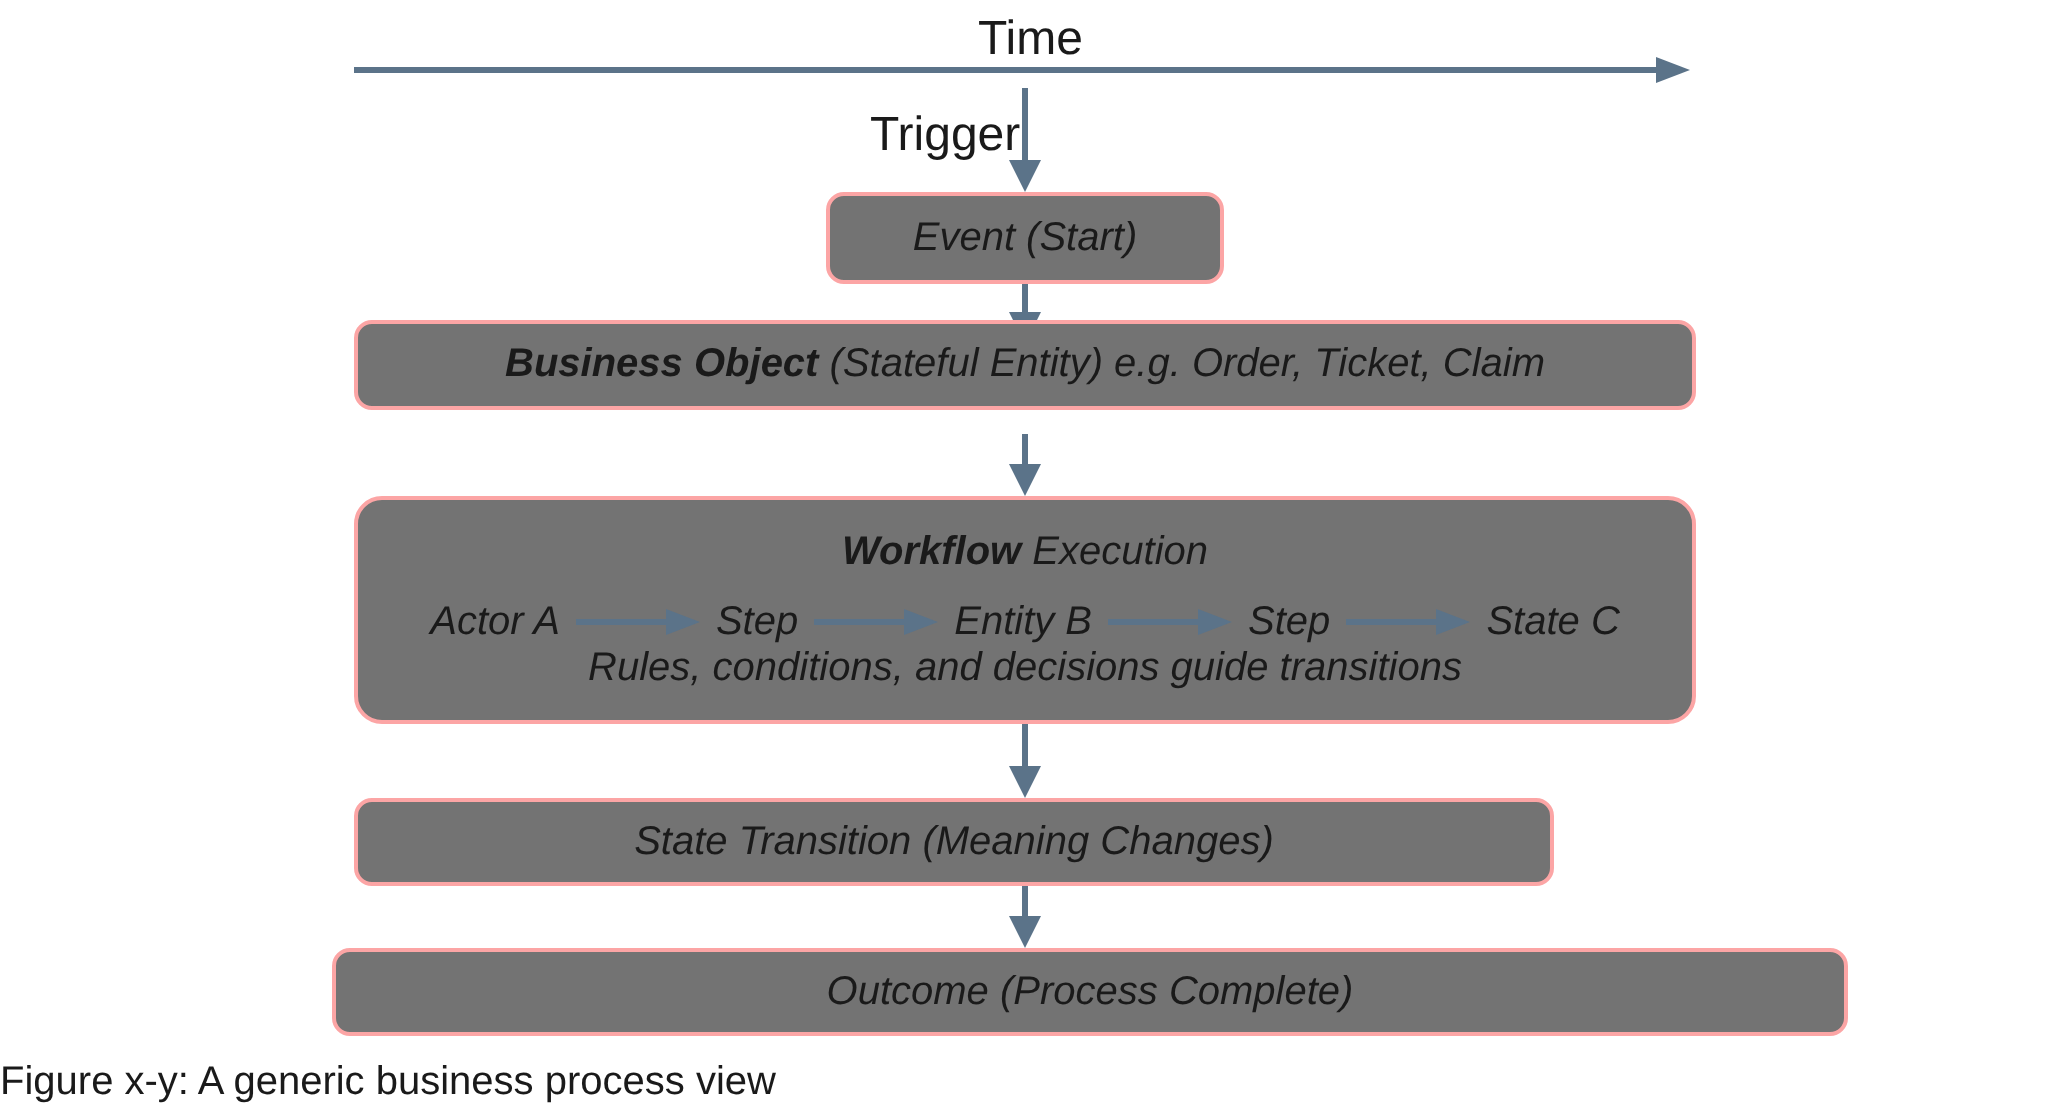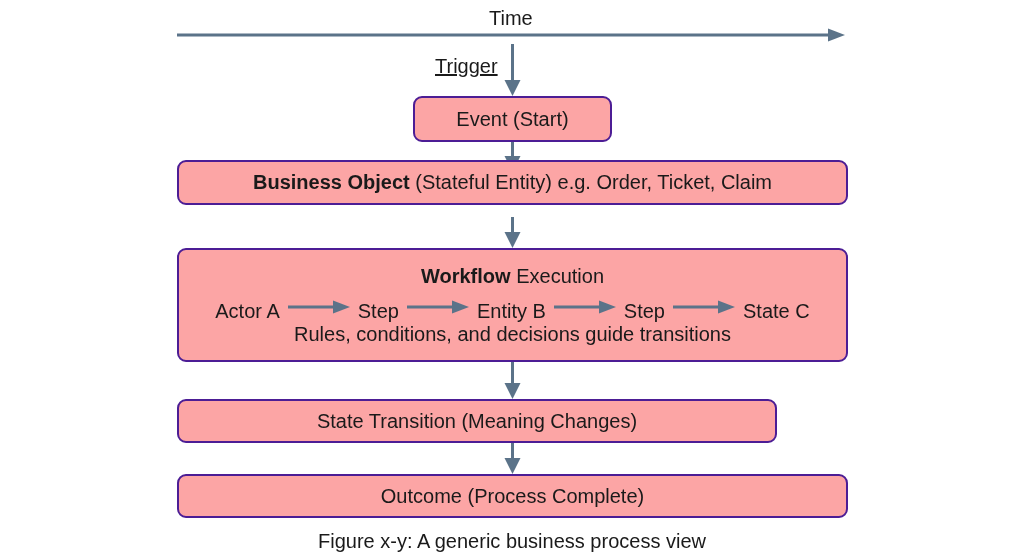--- a/index.html
+++ b/index.html
@@ -17,40 +17,41 @@
   #diagram {
     position: relative;
     width: 1024px;
     height: 559px;
   }
 
   
   .box {
     position: absolute;
     box-sizing: border-box;
-    border: 2px solid #4c1d95;
+    border: 2px solid #fca5a5;
     border-radius: 9px;
-    background: #fca5a5;
+    background: #737373;
     display: flex;
     flex-direction: column;
     align-items: center;
     justify-content: center;
     text-align: center;
+    font-style: italic;
   }
   .box-text {
     font-size: 20px;
     line-height: 1.25;
     white-space: nowrap;
   }
   .bold { font-weight: bold; }
 
   
   .label {
     position: absolute;
-    font-size: 20px;
+    font-size: 24px;
     white-space: nowrap;
     line-height: 1;
   }
 
   
   #time-axis {
     position: absolute;
     left: 177px;
     top: 28px;
     width: 668px;
@@ -60,20 +61,21 @@
   
   .connector {
     position: absolute;
     left: 504px;
     width: 17px;
   }
 
   
   .chain {
     display: flex;
+    align-items: center;
     justify-content: center;
     gap: 8px;
     margin-top: 12px;
   }
   .chain-node {
     font-size: 20px;
     white-space: nowrap;
   }
   .chain-arrow {
     display: block;
@@ -86,37 +88,37 @@
     font-size: 20px;
     white-space: nowrap;
   }
 
   
   #caption {
     position: absolute;
     left: 0;
     top: 530px;
     width: 1024px;
-    text-align: center;
+    text-align: left;
     font-size: 20px;
   }
 </style>
 </head>
 <body>
 
 <div id="diagram">
 
   <div class="label" id="time-label" style="left:489px; top:8px;">Time</div>
 
   <svg id="time-axis" viewBox="0 0 668 14">
     <line x1="0" y1="7" x2="653" y2="7" stroke="#5b7389" stroke-width="3"></line>
     <polygon points="651,0.5 668,7 651,13.5" fill="#5b7389"></polygon>
   </svg>
 
-  <div class="label" id="trigger-label" style="left:435px; top:56px;text-decoration:underline;">Trigger</div>
+  <div class="label" id="trigger-label" style="left:435px; top:56px;">Trigger</div>
 
   <svg class="connector" style="top:44px; height:52px;" viewBox="0 0 17 52">
     <line x1="8.5" y1="0" x2="8.5" y2="38" stroke="#5b7389" stroke-width="3"></line>
     <polygon points="0.5,36 16.5,36 8.5,52" fill="#5b7389"></polygon>
   </svg>
 
   <div class="box" id="box-event" style="left:413px; top:96px; width:199px; height:46px;">
     <div class="box-text">Event (Start)</div>
   </div>
 
@@ -129,21 +131,21 @@
     <div class="box-text">
       <span class="bold">Business Object</span><span> (Stateful Entity) e.g. Order, Ticket, Claim</span>
     </div>
   </div>
 
   <svg class="connector" style="top:217px; height:31px;" viewBox="0 0 17 31">
     <line x1="8.5" y1="0" x2="8.5" y2="17" stroke="#5b7389" stroke-width="3"></line>
     <polygon points="0.5,15 16.5,15 8.5,31" fill="#5b7389"></polygon>
   </svg>
 
-  <div class="box" id="box-workflow" style="left:177px; top:248px; width:671px; height:114px;">
+  <div class="box" id="box-workflow" style="left:177px; top:248px; width:671px; height:114px;border-radius:14px;">
 
     <div class="workflow-title">
       <span class="bold">Workflow</span><span> Execution</span>
     </div>
 
     <div class="chain">
       <span class="chain-node">Actor A</span>
       <svg class="chain-arrow" width="62" height="14" viewBox="0 0 62 14">
         <line x1="0" y1="7" x2="47" y2="7" stroke="#5b7389" stroke-width="3"></line>
         <polygon points="45,0.5 62,7 45,13.5" fill="#5b7389"></polygon>
@@ -176,19 +178,19 @@
 
   <div class="box" id="box-state-transition" style="left:177px; top:399px; width:600px; height:44px;">
     <div class="box-text">State Transition (Meaning Changes)</div>
   </div>
 
   <svg class="connector" style="top:443px; height:31px;" viewBox="0 0 17 31">
     <line x1="8.5" y1="0" x2="8.5" y2="17" stroke="#5b7389" stroke-width="3"></line>
     <polygon points="0.5,15 16.5,15 8.5,31" fill="#5b7389"></polygon>
   </svg>
 
-  <div class="box" id="box-outcome" style="left:177px; top:474px; width:671px; height:44px;">
+  <div class="box" id="box-outcome" style="left:166px; top:474px; width:758px; height:44px;">
     <div class="box-text">Outcome (Process Complete)</div>
   </div>
 
   <div id="caption">Figure x-y: A generic business process view</div>
 
 </div>
 
 </body></html>

